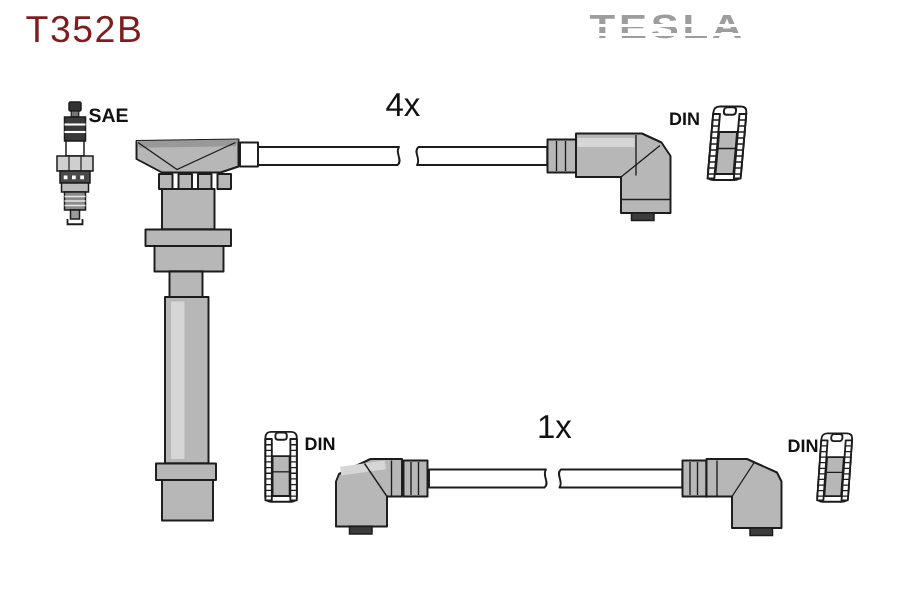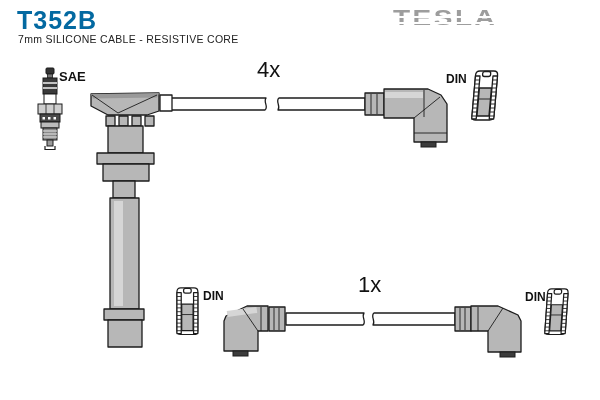--- a/index.html
+++ b/index.html
@@ -1,19 +1,19 @@
 <!DOCTYPE html>
 <html><head>
 <meta charset="utf-8">
 <style>
   html,body{margin:0;padding:0;background:#fff;}
   .canvas{position:relative;width:600px;height:400px;background:#fff;overflow:hidden;
           font-family:"Liberation Sans",sans-serif;color:#111;}
-  .part-number{position:absolute;left:17px;top:6px;font-size:25px;font-weight:bold;
-               letter-spacing:1px;color:#0369a1;}
+  .part-number{position:absolute;left:17px;top:6px;font-size:25px;font-weight:normal;
+               letter-spacing:1px;color:#7f1d1d;}
   .subtitle{position:absolute;left:18px;top:33px;font-size:10.5px;letter-spacing:0.3px;color:#222;}
   .logo{position:absolute;left:393px;top:7px;width:108px;height:28px;}
   .logo-text{display:inline-block;font-size:28px;font-weight:bold;color:#9d9d9d;
              letter-spacing:2.5px;transform:scaleY(0.80);transform-origin:top left;line-height:1;}
   .logo-stripe{position:absolute;left:-2px;width:104px;height:2.4px;background:#ffffff;}
   .stripe-a{top:9px;} .stripe-b{top:15px;}
   svg{position:absolute;left:0;top:0;}
   .ln{stroke:#1c1c1c;stroke-width:1.3;stroke-linejoin:round;stroke-linecap:round;}
   .boot{fill:#b7b7b7;}
   .bootlight{fill:#d6d6d6;}
@@ -24,21 +24,20 @@
   .thin{stroke:#1c1c1c;stroke-width:0.9;fill:none;}
   .lbl{fill:#111;font-family:"Liberation Sans",sans-serif;}
   .lbl-bold{font-weight:bold;}
 </style>
 </head>
 <body>
 
 <div class="canvas">
 
   <div class="part-number">T352B</div>
-  <div class="subtitle">7mm SILICONE CABLE - RESISTIVE CORE</div>
 
   <div class="logo">
     <span class="logo-text">TESLA</span>
     <span class="logo-stripe stripe-a"></span>
     <span class="logo-stripe stripe-b"></span>
   </div>
 
   <svg width="600" height="400" viewBox="0 0 600 400">
     <defs>
       <g id="dinterm">

